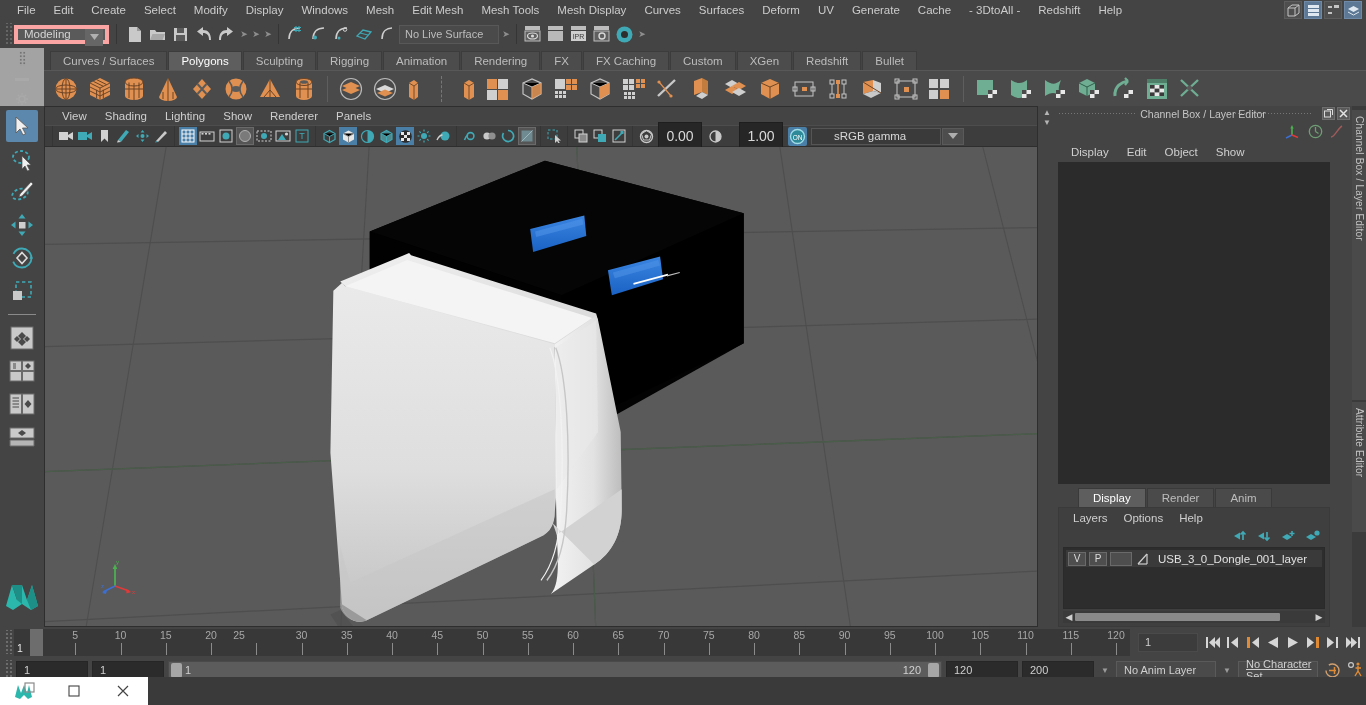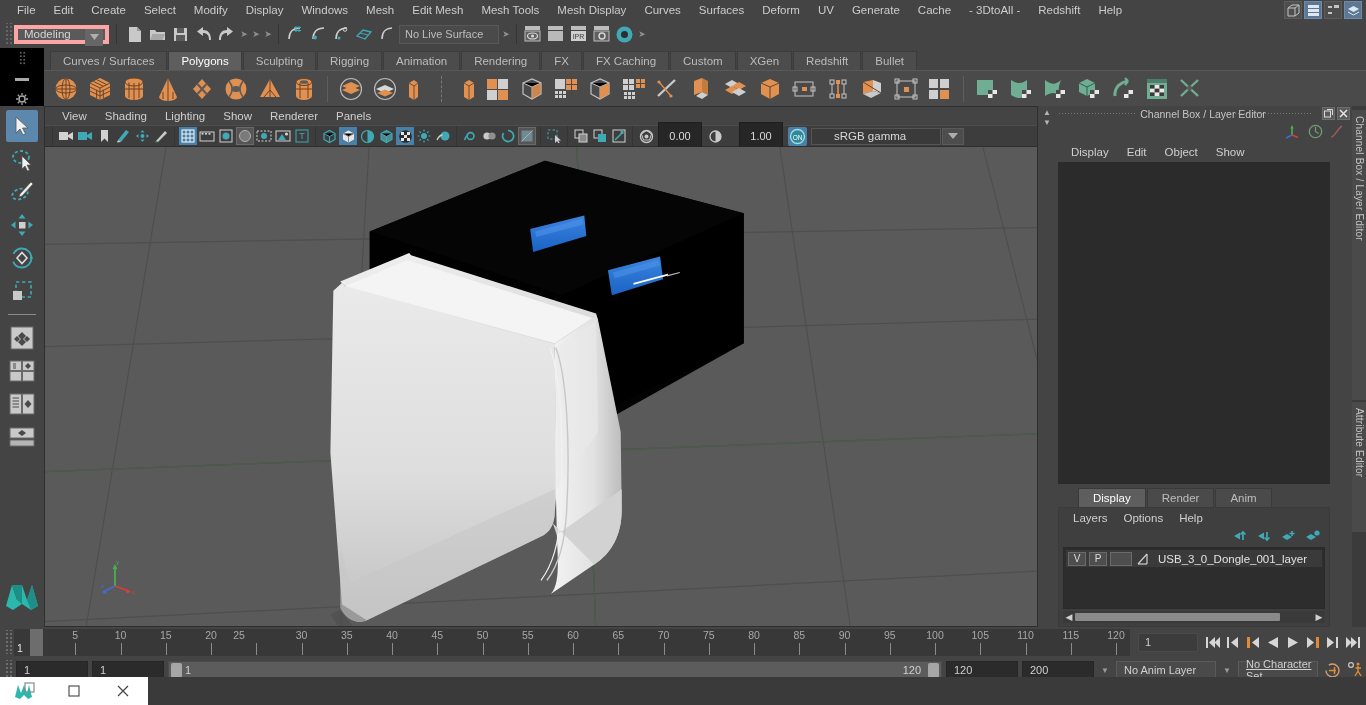--- a/index.html
+++ b/index.html
@@ -26,21 +26,21 @@
       opacity:.8; flex:none;}
   .modesel{ width:95px; height:19px; background:#5a5a5a; border:4px solid #fca5a5; display:flex; align-items:center; padding-left:6px; font-size:11.5px; color:#d4d4d4; position:relative;}
   .modesel .arrow{ position:absolute; right:2px; top:0; width:18px; height:17px; background:#666; display:flex;align-items:center;justify-content:center;}
   .sep{ width:1px; height:20px; background:#353535; margin:0 5px; flex:none;}
   .sepw{ width:1px; height:20px; background:#353535; margin:0 3px; flex:none;}
   .sicon{ width:21px; height:21px; display:flex; align-items:center; justify-content:center; flex:none;}
   .livesurface{ width:100px; height:19px; border:1px solid #585858; background:#4a4a4a; font-size:11px; color:#bdbdbd; display:flex; align-items:center; padding-left:5px;}
   .arrowbtn{ width:10px; height:20px; display:flex; align-items:center; justify-content:center; color:#8e8e8e; font-size:9px; flex:none;}
 
   
-  .shelfwrap{ display:flex; flex:none; background:#000000; height:58px;}
+  .shelfwrap{ display:flex; flex:none; background:#a3a3a3; height:58px;}
   .shelf-left{ width:44px; display:flex; flex-direction:column; align-items:center; padding-top:3px; gap:8px;}
   .shelf-left .gripdots{ width:7px; height:24px; background:radial-gradient(#6d6d6d 40%, transparent 41%) 0 0/3.5px 3.5px repeat; opacity:.85;}
   .shelf-main{ flex:1; display:flex; flex-direction:column;}
   .shelf-tabs{ height:22px; display:flex; align-items:flex-end; padding-left:6px; background:#444;}
   .stab{ height:19px; padding:0 12px; background:#4c4c4c; color:#bcbcbc; font-size:11.5px; line-height:19px;
      border:1px solid #3c3c3c; border-bottom:none; margin-right:1px; white-space:nowrap;}
   .stab.active{ background:#5e5e5e; color:#ffffff;}
   .shelf-icons{ height:36px; background:#4a4a4a; border-top:1px solid #585858; display:flex; align-items:center; padding-left:6px; gap:2px; overflow:hidden;}
   .shicon{ width:32px; height:32px; display:flex; align-items:center; justify-content:center; flex:none;}
   .vsep{ width:1px; height:26px; background:#5e5e5e; margin:0 5px; flex:none;}
@@ -54,21 +54,21 @@
   .tbsep{ width:28px; height:1px; background:#8a8a8a; margin:6px 0;}
 
   .centerwrap{ flex:1; display:flex; flex-direction:column; min-width:0; }
   .panel{ flex:1; display:flex; flex-direction:column; border:1px solid #2e2e2e; margin:0 2px 0 0; min-height:0;}
   .panelmenu{ height:18px; background:#444; display:flex; align-items:center; padding-left:8px; flex:none;}
   .panelmenu .pm{ padding:0 9px; font-size:11.5px; color:#cfcfcf; line-height:18px;}
   .paneltools{ height:22px; background:#3d3d3d; display:flex; align-items:center; padding-left:4px; gap:1px; flex:none; border-top:1px solid #4d4d4d; border-bottom:1px solid #2e2e2e;}
   .pti{ width:18px; height:18px; display:flex; align-items:center; justify-content:center; flex:none;}
   .pti.on{ background:#4a7fa8; }
   .pti.framed{ background:#555; border:1px solid #6a6a6a;}
-  .numfield{ height:28px; background:#262626; border:1px solid #1e1e1e; color:#d9d9d9; font-size:11px; display:flex; align-items:center; justify-content:center; flex:none;}
+  .numfield{ height:28px; background:#262626; border:1px solid #1e1e1e; color:#d9d9d9; font-size:14px; display:flex; align-items:center; justify-content:center; flex:none;}
   .gammasel{ width:130px; height:17px; background:#3a3a3a; border:1px solid #555; color:#d8d8d8; font-size:11.5px; display:flex; align-items:center; padding-left:22px; flex:none;}
   .gammaarrow{ width:22px; height:17px; background:#4d4d4d; border:1px solid #5a5a5a; display:flex;align-items:center;justify-content:center; flex:none;}
 
   
   .viewport{ flex:1; position:relative; overflow:hidden; background:#5a5a5a; min-height:0;}
   .vplabel{ position:absolute; left:0; right:0; bottom:3px; text-align:center; color:#ffffff; font-size:11px; font-weight:bold; text-shadow:0 0 2px #000;}
   .axisgizmo{ position:absolute; left:56px; bottom:28px; width:40px; height:40px;}
 
   
   .rightdock{ width:312px; background:#444; display:flex; flex:none;}

